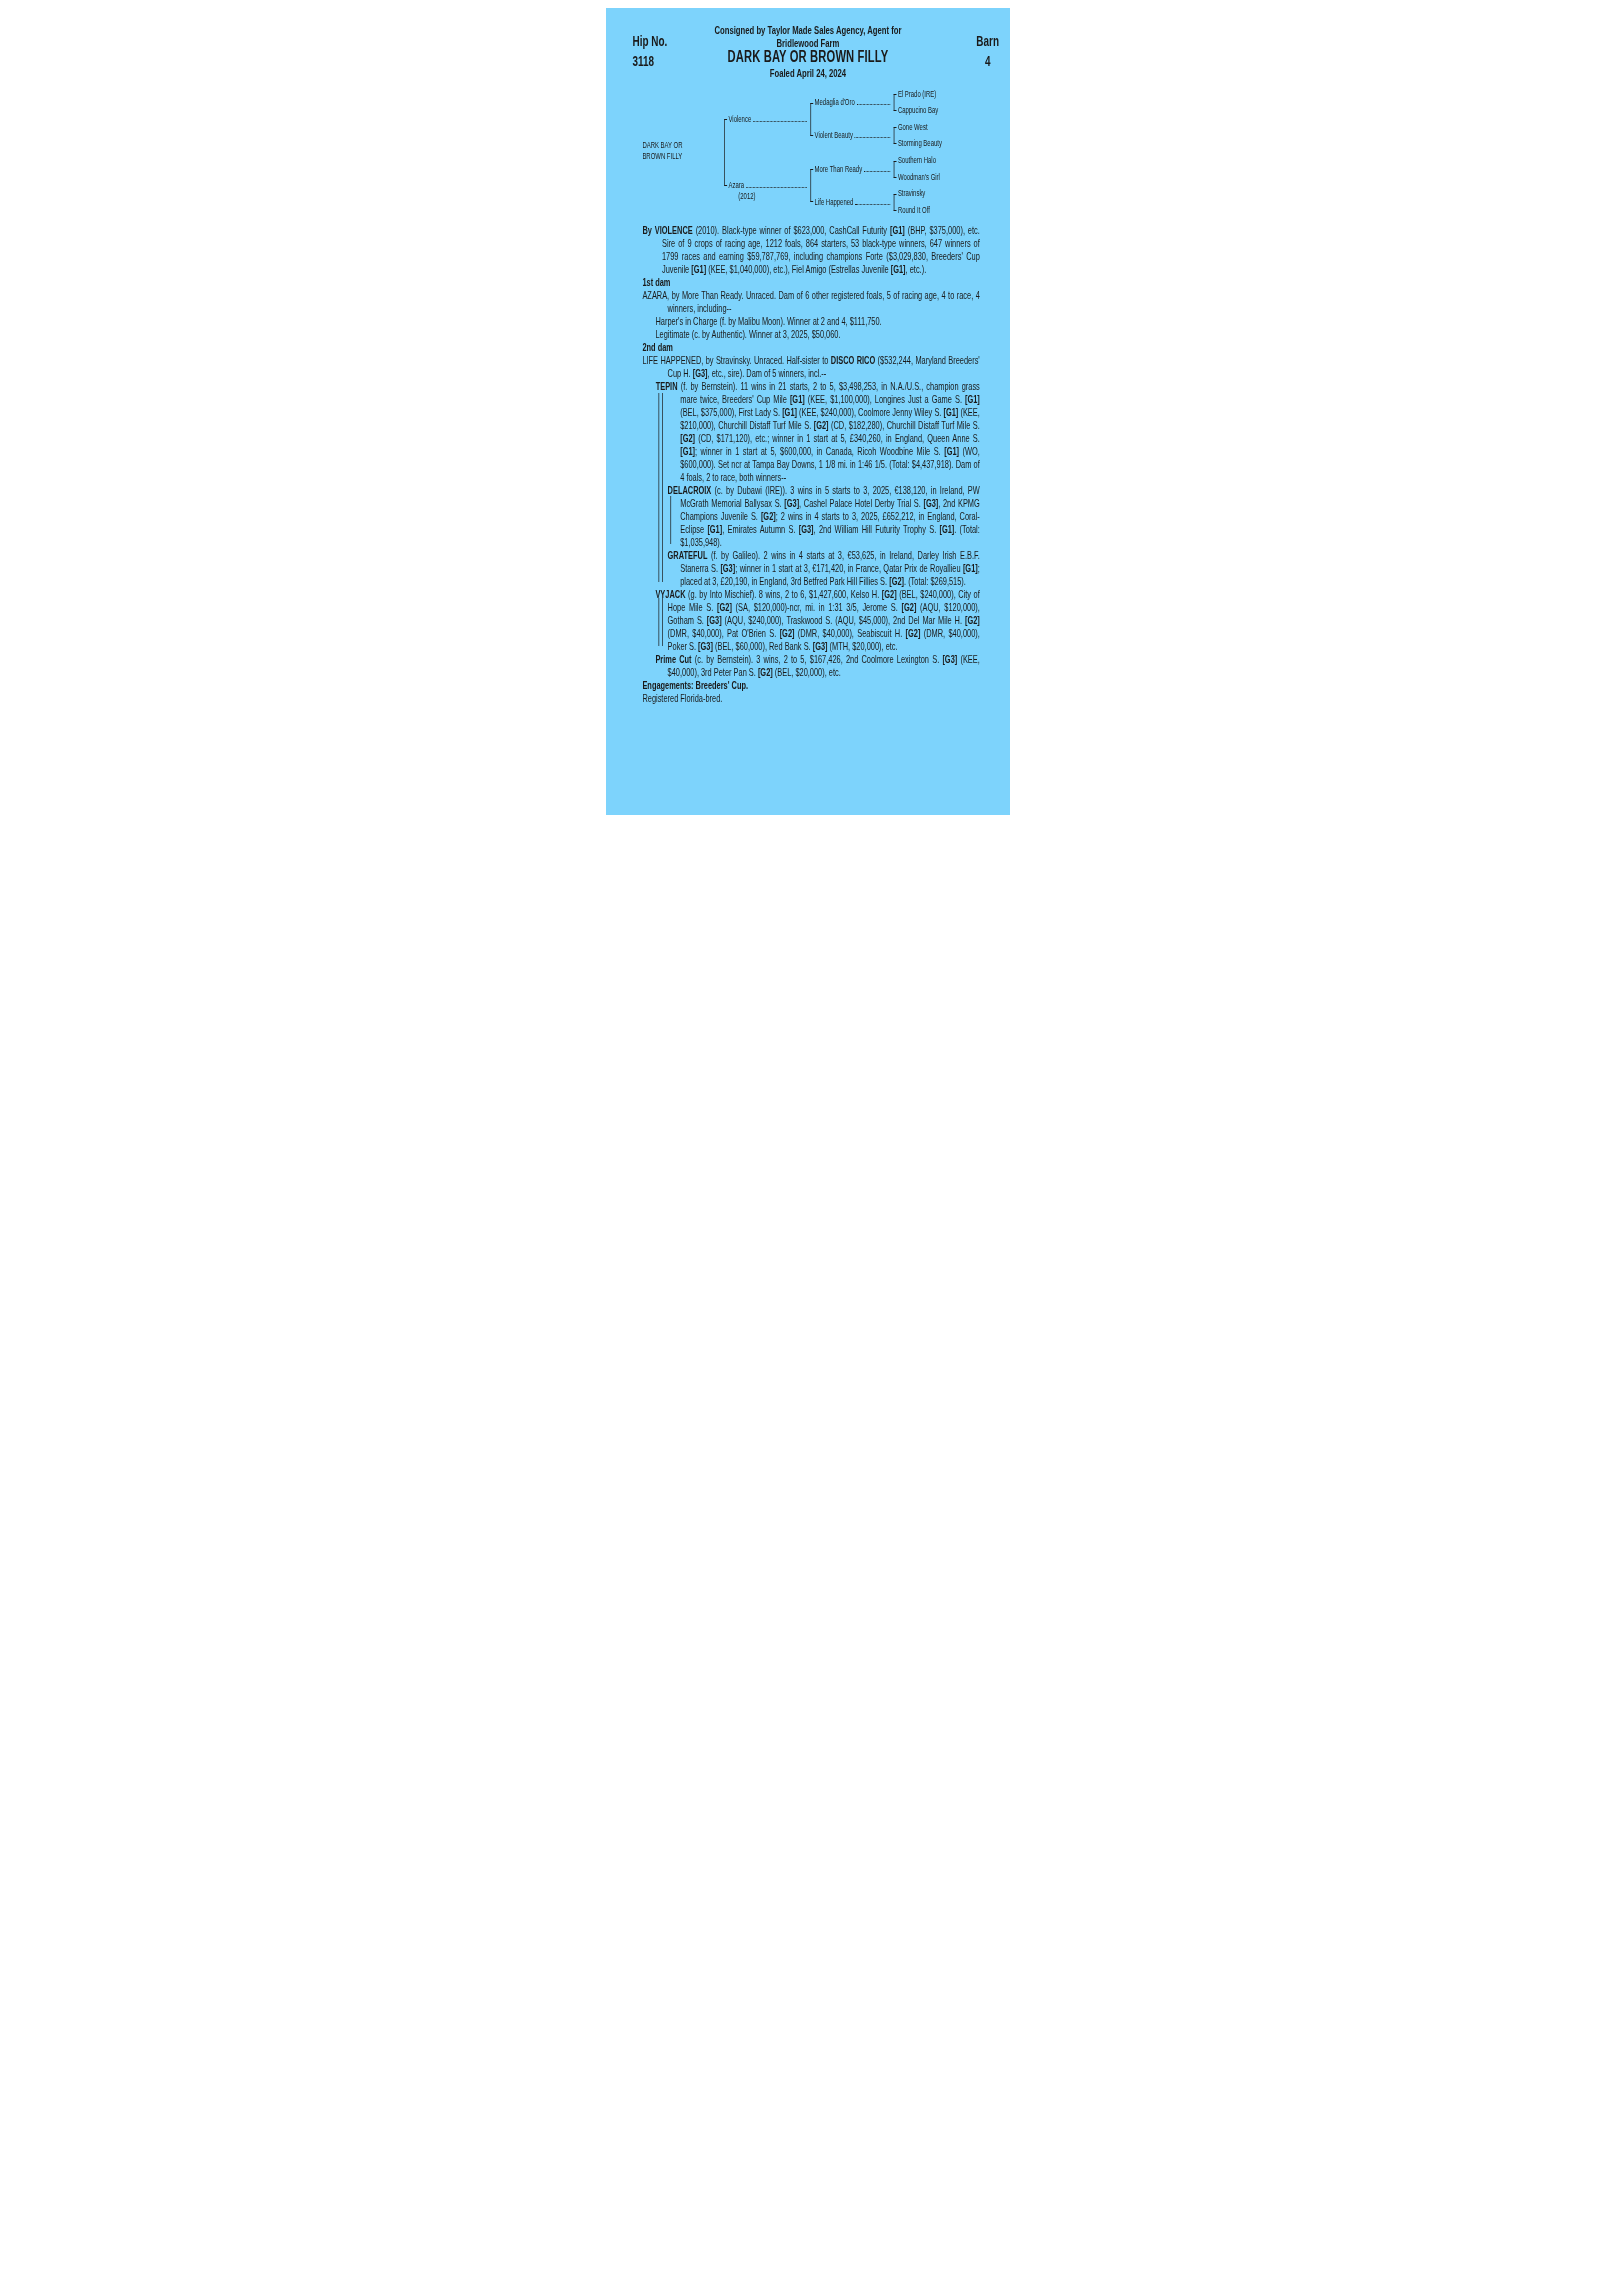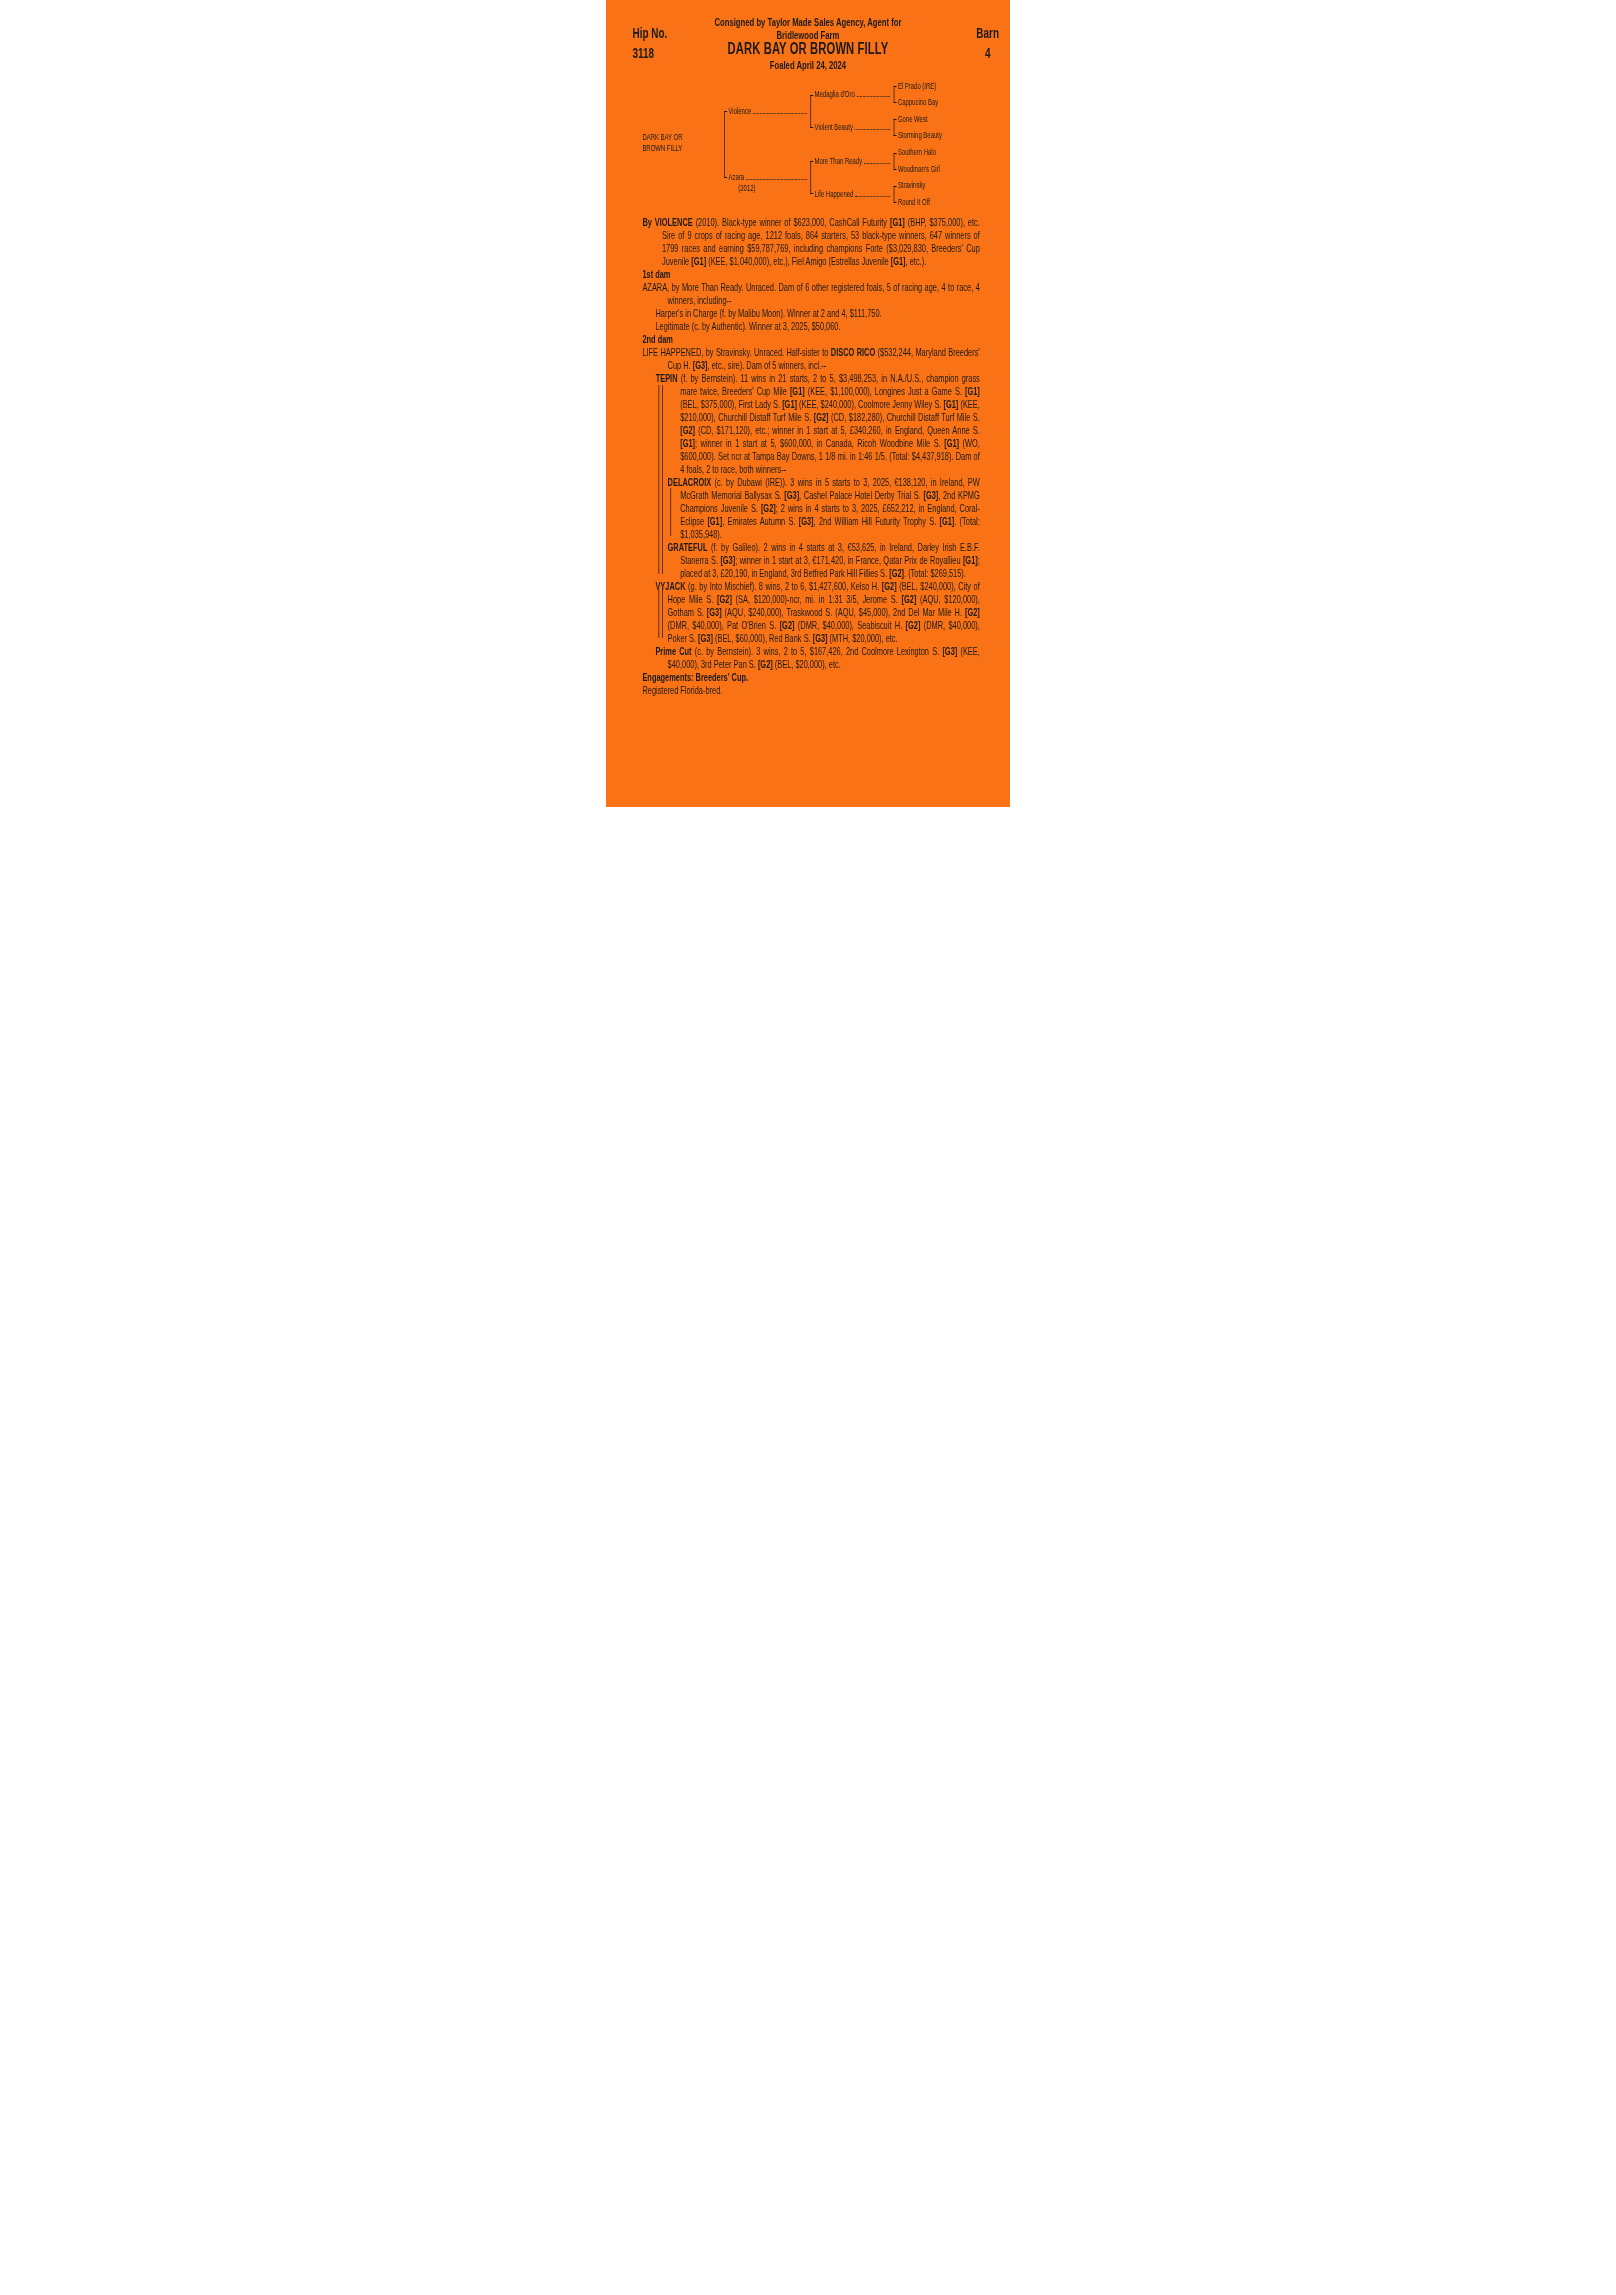--- a/index.html
+++ b/index.html
@@ -1,16 +1,16 @@
 <!DOCTYPE html>
 <html style="font-size:7.3px"><head>
 <meta charset="utf-8">
 <style>
   html,body{margin:0;padding:0;background:#ffffff;}
-  .page{width:404px;min-height:807px;margin:0 auto;background:#f97316;position:relative;overflow:hidden;}
+  .page{width:404px;min-height:807px;margin:8px auto;background:#7dd3fc;position:relative;overflow:hidden;}
   .squeeze{position:relative;width:577px;transform:scaleX(0.7);transform-origin:0 0;
            font-family:"Liberation Sans", sans-serif;color:#1a1a1a;
            -webkit-font-smoothing:antialiased;}
   
   .header{position:relative;height:78px;}
   .hc{position:absolute;left:0;right:0;text-align:center;font-weight:bold;white-space:nowrap;}
   .consign1{top:15.6px;font-size:11px;}
   .consign2{top:28.5px;font-size:11px;}
   .big-title{top:40px;font-size:16px;letter-spacing:0.2px;}
   .foaled{top:59px;font-size:11px;}

